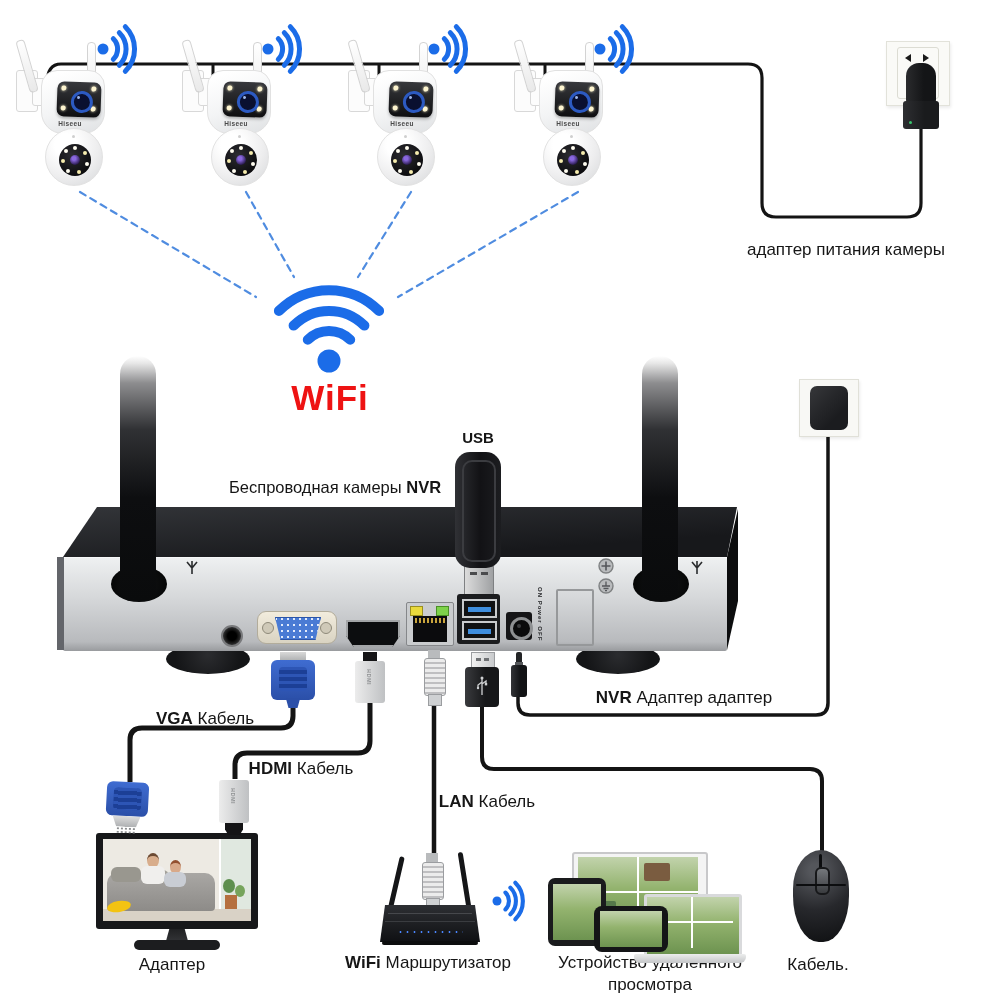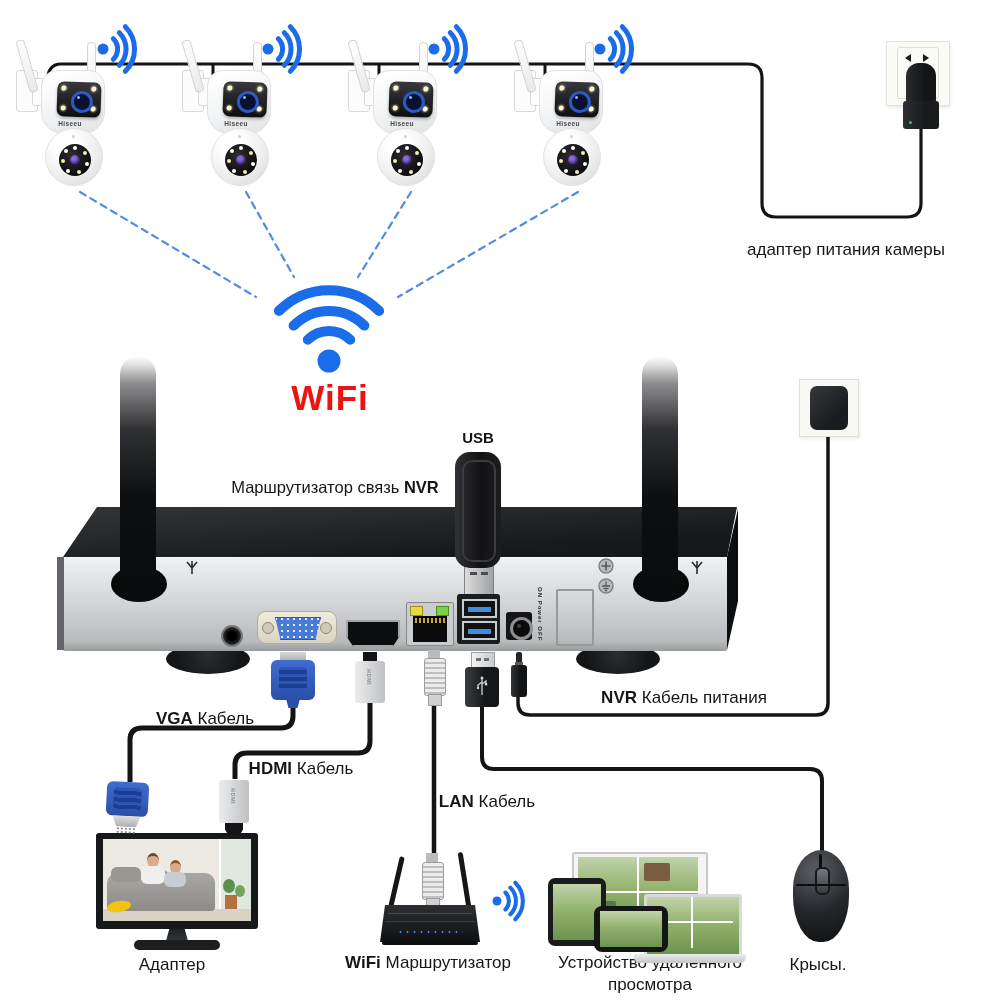--- a/index.html
+++ b/index.html
@@ -224,21 +224,21 @@
         <div class="rled" style="left:5px;top:5px;background:#fffdf0"></div>
         <div class="cam-plens"></div>
       </div>
     </div>
   </div>
 
   <div class="lbl" style="left:478px;top:429px;font-size:15px;font-weight:bold">
     <span>USB</span>
   </div>
   <div class="lbl" style="left:335px;top:478px;font-size:16.5px">
-    <span>Маршрутизатор связь</span>
+    <span>Беспроводная камеры</span>
     <span class="b">NVR</span>
   </div>
 
   <div class="foot" style="left:166px;top:644px;z-index:4"></div>
   <div class="foot" style="left:576px;top:644px;z-index:4"></div>
 
   <div class="abs" style="left:55px;top:505px;width:685px;height:55px;z-index:5;
        clip-path:polygon(42px 2px,682px 2px,672px 52px,8px 52px);
        background:linear-gradient(176deg,#34363a,#17181b 75%)"></div>
 
@@ -403,21 +403,21 @@
   <div class="lbl" style="left:301px;top:759px">
     <span class="b">HDMI</span>
     <span>Кабель</span>
   </div>
   <div class="lbl" style="left:487px;top:792px">
     <span class="b">LAN</span>
     <span>Кабель</span>
   </div>
   <div class="lbl" style="left:684px;top:688px">
     <span class="b">NVR</span>
-    <span>Кабель питания</span>
+    <span>Адаптер адаптер</span>
   </div>
 
   <div class="abs" style="left:799px;top:379px;width:58px;height:56px;background:#f8f8f5;border:1px solid #e0e0d8;box-shadow:1px 2px 3px rgba(0,0,0,.08);z-index:4">
     <div class="abs" style="left:10px;top:6px;width:38px;height:44px;border-radius:7px;background:linear-gradient(135deg,#36373a,#1b1c1f 70%)"></div>
   </div>
 
   <div class="abs" style="left:96px;top:833px;z-index:6">
     <div class="abs" style="left:0;top:0;width:162px;height:96px;background:#17181a;border-radius:3px">
       <div class="abs" style="left:7px;top:6px;width:148px;height:82px;background:#edeae3;overflow:hidden">
         <div class="abs" style="left:116px;top:0;width:32px;height:82px;background:#e0e8e0;border-left:2px solid #ffffff"></div>
@@ -493,16 +493,16 @@
 
   <div class="abs" style="left:790px;top:848px;z-index:6">
     <div class="abs" style="left:3px;top:2px;width:56px;height:92px;border-radius:50% 50% 46% 46% / 42% 42% 50% 50%;
          background:radial-gradient(circle at 40% 22%,#54565b 8%,#27282c 50%,#101113 95%)">
       <div class="abs" style="left:26px;top:4px;width:3px;height:26px;background:#0c0d0f;border-radius:2px"></div>
       <div class="abs" style="left:22px;top:17px;width:11px;height:24px;border-radius:6px;background:linear-gradient(180deg,#74777b,#3a3c3f);border:2px solid #17181a"></div>
       <div class="abs" style="left:3px;top:34px;width:50px;height:2px;background:#0c0d0f;border-radius:2px"></div>
     </div>
   </div>
   <div class="lbl" style="left:818px;top:955px">
-    <span>Крысы.</span>
+    <span>Кабель.</span>
   </div>
 
 </div>
 
 </body></html>

